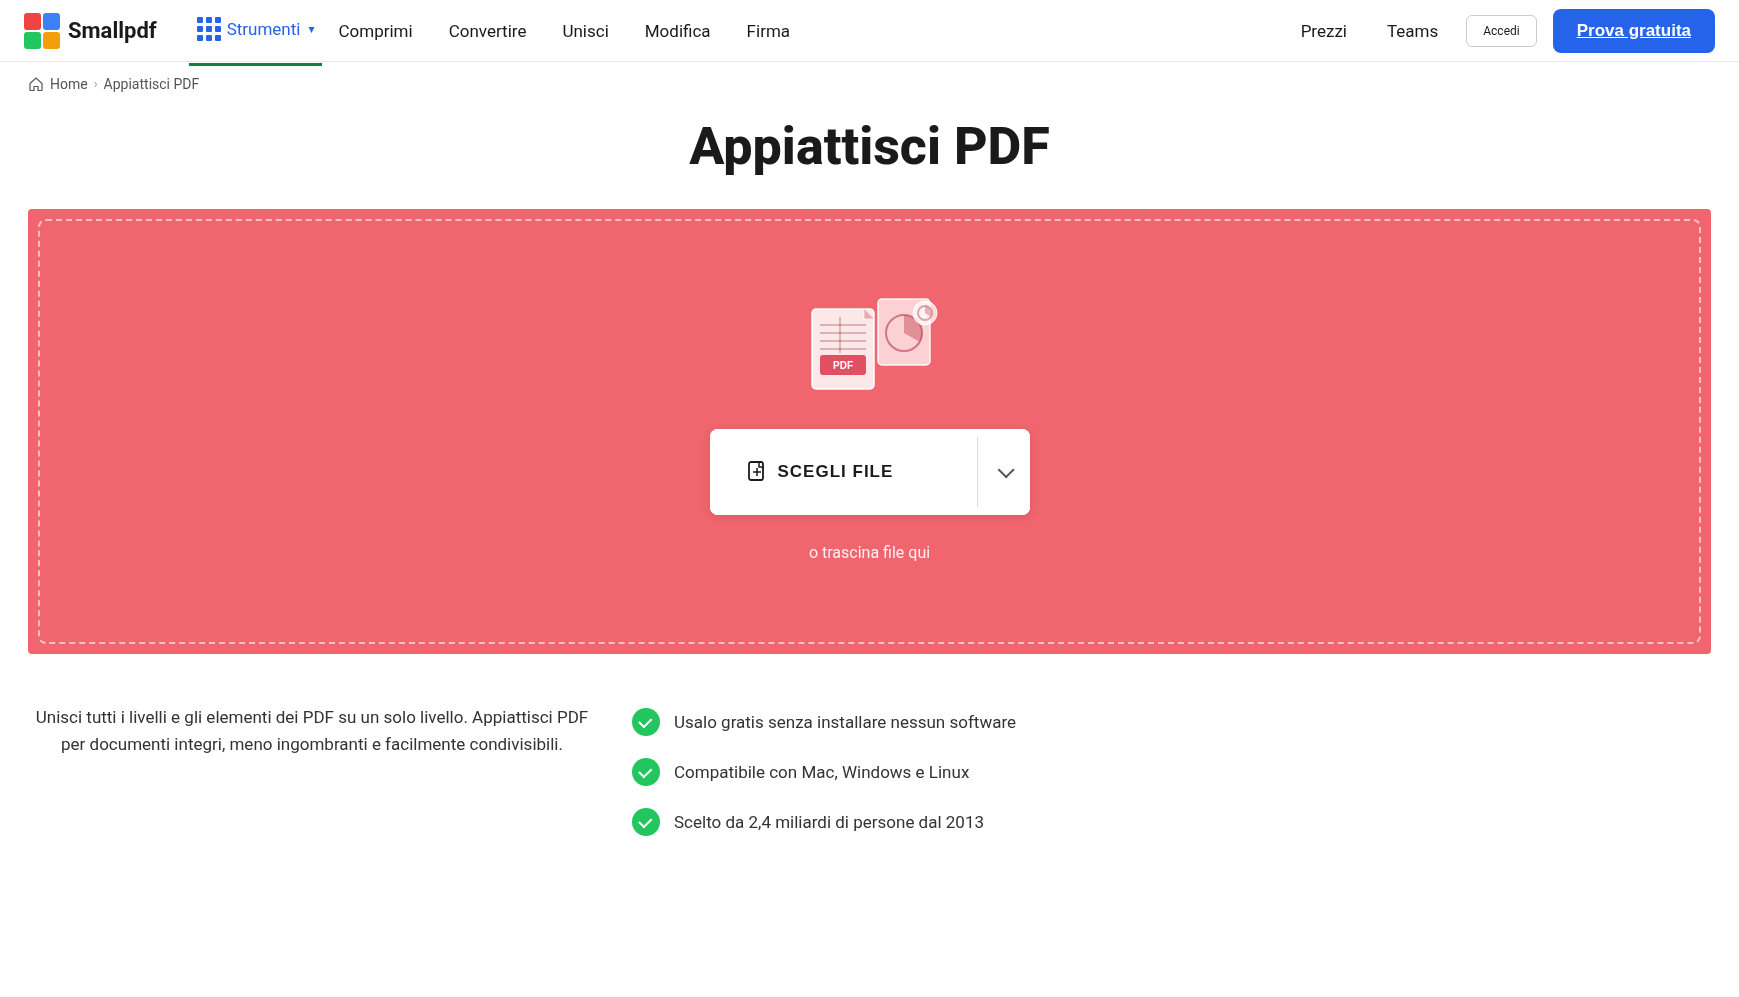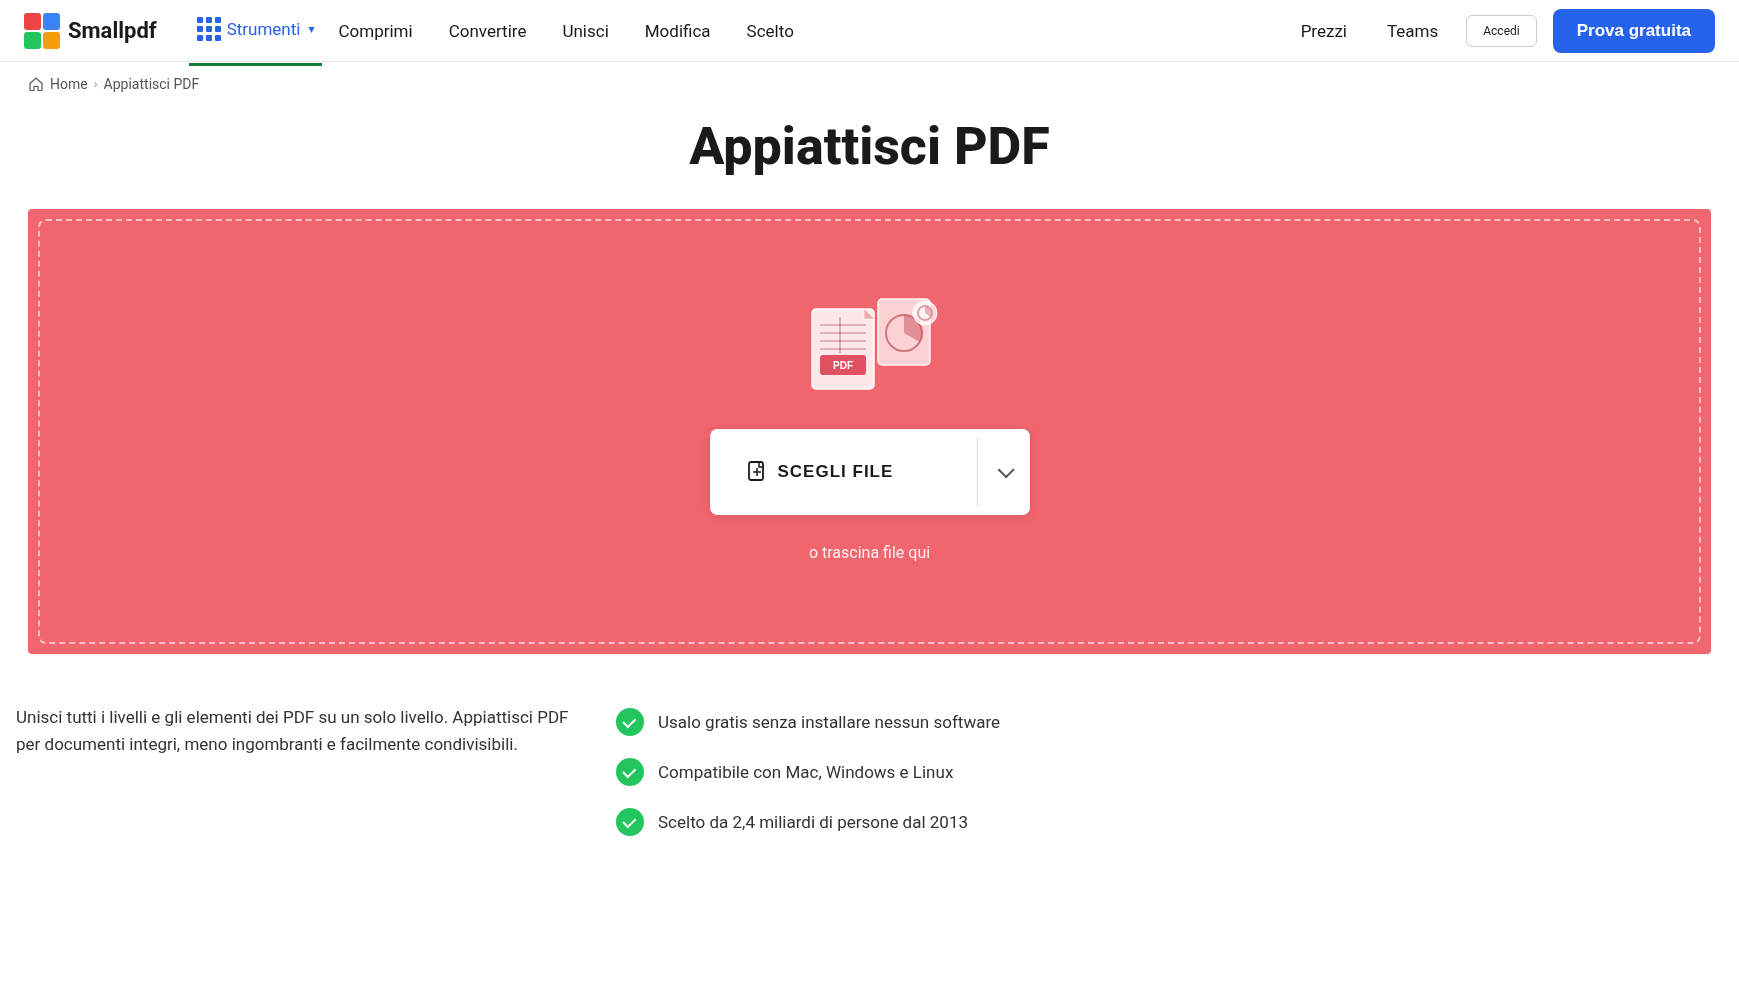--- a/index.html
+++ b/index.html
@@ -89,20 +89,21 @@
     }
     .btn-prova {
       background: #2563eb;
       color: #fff;
       font-size: 17px;
       font-weight: 600;
       padding: 12px 24px;
       border-radius: 8px;
       border: none;
       cursor: pointer;
+      text-decoration: underline;
     }
 
     
     .breadcrumb {
       display: flex;
       gap: 6px;
       padding: 14px 28px;
       font-size: 14px;
       color: #555;
     }
@@ -188,22 +189,23 @@
       color: #555;
     }
     .drag-text {
       color: rgba(255,255,255,0.9);
       font-size: 16px;
     }
 
     
     .features-section {
       display: flex;
-      padding: 10px 16px 40px;
+      padding: 10px 32px 40px;
       gap: 40px;
+      text-align: center;
     }
     .features-left {
       flex: 1;
       max-width: 560px;
     }
     .features-left p {
       font-size: 17px;
       line-height: 1.6;
       color: #333;
     }
@@ -283,21 +285,21 @@
     </div>
     <span>Strumenti</span>
     <span style="font-size:12px; color:#2563eb; margin-left:2px;">▾</span>
   </div>
 
   <div class="nav-links">
     <span class="nav-link">Comprimi</span>
     <span class="nav-link">Convertire</span>
     <span class="nav-link">Unisci</span>
     <span class="nav-link">Modifica</span>
-    <span class="nav-link">Scelto</span>
+    <span class="nav-link">Firma</span>
   </div>
 
   <div class="nav-spacer"></div>
 
   <div class="nav-right">
     <span class="nav-prezzi">Prezzi</span>
     <span class="nav-teams">Teams</span>
     <span class="nav-accedi">Accedi</span>
     <button class="btn-prova">Prova gratuita</button>
   </div>

